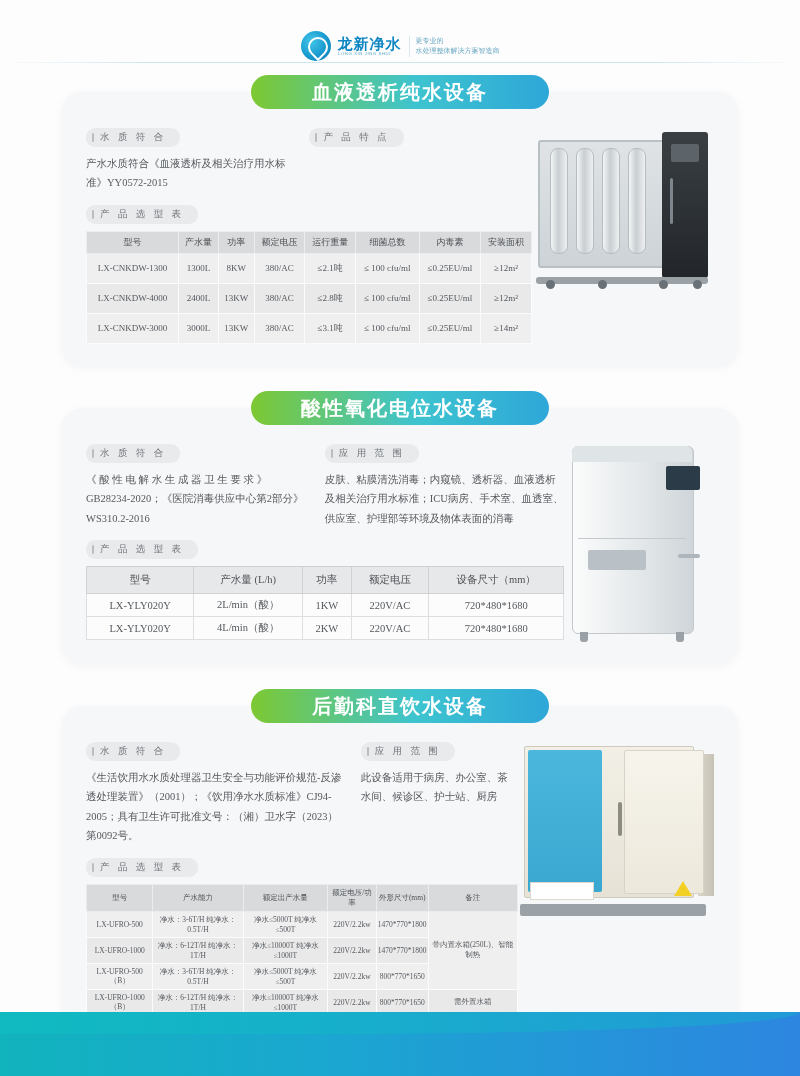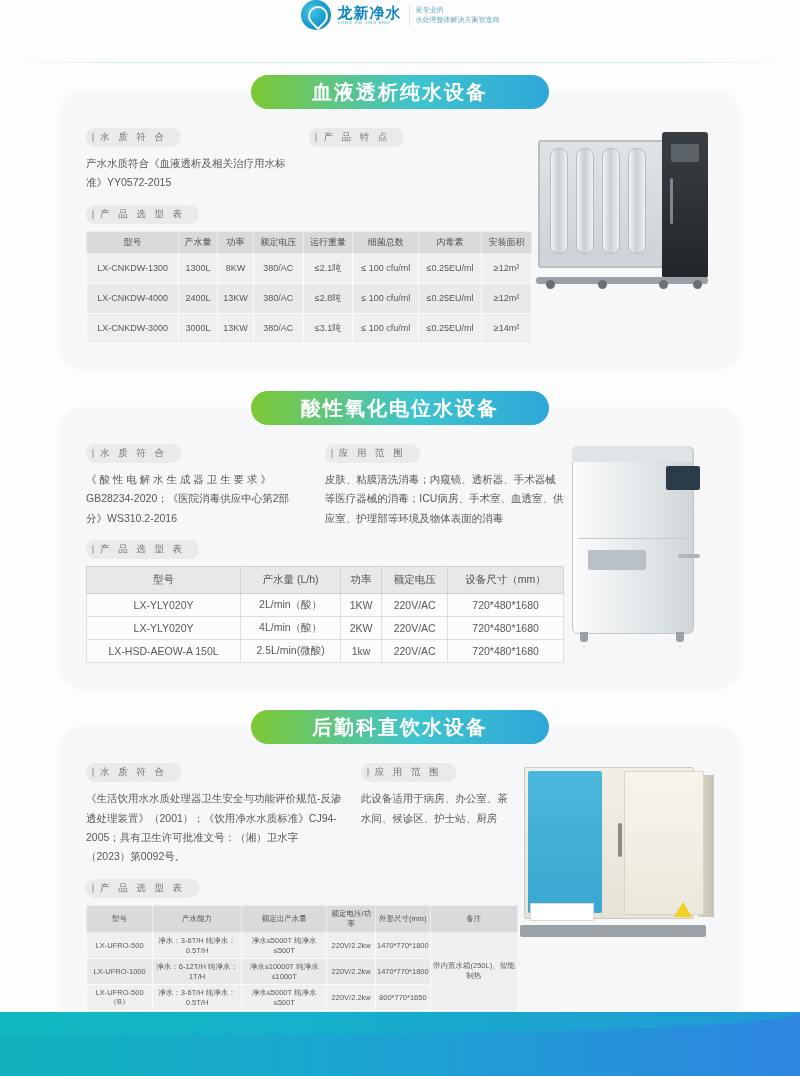--- a/index.html
+++ b/index.html
@@ -9,21 +9,21 @@
     font-family:"Liberation Sans","DejaVu Sans",sans-serif;
     color:#333;
     position:relative;
     overflow:hidden;
   }
   .page{width:800px;height:1076px;position:relative;background:#fdfdfd;}
 
   
   .header{
     position:relative;height:92px;
-    display:flex;align-items:flex-start;justify-content:center;
+    display:flex;align-items:center;justify-content:center;
   }
   .header .rule{
     position:absolute;left:0;right:0;top:62px;height:1px;
     background:linear-gradient(to right,rgba(255,255,255,0) 0%,#cfe6f2 18%,#cfe6f2 82%,rgba(255,255,255,0) 100%);
   }
   .logo-wrap{display:flex;align-items:center;gap:7px;position:relative;z-index:2;background:#fdfdfd;padding:0 10px;}
   .logo-mark{width:30px;height:30px;border-radius:50%;
     background:radial-gradient(circle at 35% 35%,#43c6e8 0%,#1899cf 55%,#0b79b5 100%);
     position:relative;flex:none;}
   .logo-mark::after{content:"";position:absolute;left:7px;top:6px;width:16px;height:16px;
@@ -42,21 +42,21 @@
     padding:34px 24px 22px 24px;
     box-shadow:0 2px 10px rgba(0,0,0,.045);
   }
   .sec-title{
     position:absolute;left:50%;top:-17px;transform:translateX(-50%);
     min-width:246px;height:34px;line-height:34px;text-align:center;
     border-radius:17px;color:#fff;font-size:20px;font-weight:bold;letter-spacing:2px;
     background:linear-gradient(to right,#7dc832 0%,#3ec4cf 55%,#2ea7d8 100%);
     padding:0 26px;white-space:nowrap;
   }
-  .sec-body{display:flex;}
+  .sec-body{display:flex;font-family:Liberation Serif, serif;}
   .sec-left{flex:1 1 auto;min-width:0;}
   .sec-right{flex:none;display:flex;align-items:flex-start;justify-content:center;}
 
   
   .tag{
     display:inline-block;font-size:9.5px;color:#6f7478;letter-spacing:3px;
     background:#e9eaec;border-radius:9px;padding:3px 14px;margin-bottom:7px;
     position:relative;
   }
   .tag::before{content:"";position:absolute;left:6px;top:5px;bottom:5px;width:2px;background:#b9bec2;border-radius:1px;}
@@ -222,21 +222,21 @@
     <div class="sec-title">酸性氧化电位水设备</div>
     <div class="sec-body">
       <div class="sec-left">
         <div class="two-col">
           <div class="col-a">
             <span class="tag">水 质 符 合</span>
             <p class="para">《 酸 性 电 解 水 生 成 器 卫 生 要 求 》GB28234-2020；《医院消毒供应中心第2部分》WS310.2-2016</p>
           </div>
           <div class="col-b">
             <span class="tag">应 用 范 围</span>
-            <p class="para">皮肤、粘膜清洗消毒；内窥镜、透析器、手术器械等医疗器械的消毒；ICU病房、手术室、血透室、供应室、护理部等环境及物体表面的消毒</p>
+            <p class="para">皮肤、粘膜清洗消毒；内窥镜、透析器、血液透析及相关治疗用水标准；ICU病房、手术室、血透室、供应室、护理部等环境及物体表面的消毒</p>
           </div>
         </div>
         <span class="tag">产 品 选 型 表</span>
         <table class="tbl-b">
           <thead>
               <tr>
             <th>型号</th>
             <th>产水量 (L/h)</th>
             <th>功率</th>
             <th>额定电压</th>
@@ -248,27 +248,20 @@
               <td>LX-YLY020Y</td>
               <td>2L/min（酸）</td>
               <td>1KW</td>
               <td>220V/AC</td>
               <td>720*480*1680</td>
             </tr>
             <tr>
               <td>LX-YLY020Y</td>
               <td>4L/min（酸）</td>
               <td>2KW</td>
-              <td>220V/AC</td>
-              <td>720*480*1680</td>
-            </tr>
-            <tr>
-              <td>LX-HSD-AEOW-A 150L</td>
-              <td>2.5L/min(微酸)</td>
-              <td>1kw</td>
               <td>220V/AC</td>
               <td>720*480*1680</td>
             </tr>
           </tbody>
         </table>
       </div>
       <div class="sec-right">
         <div class="prod2">
           <div class="body"></div>
           <div class="top"></div>

